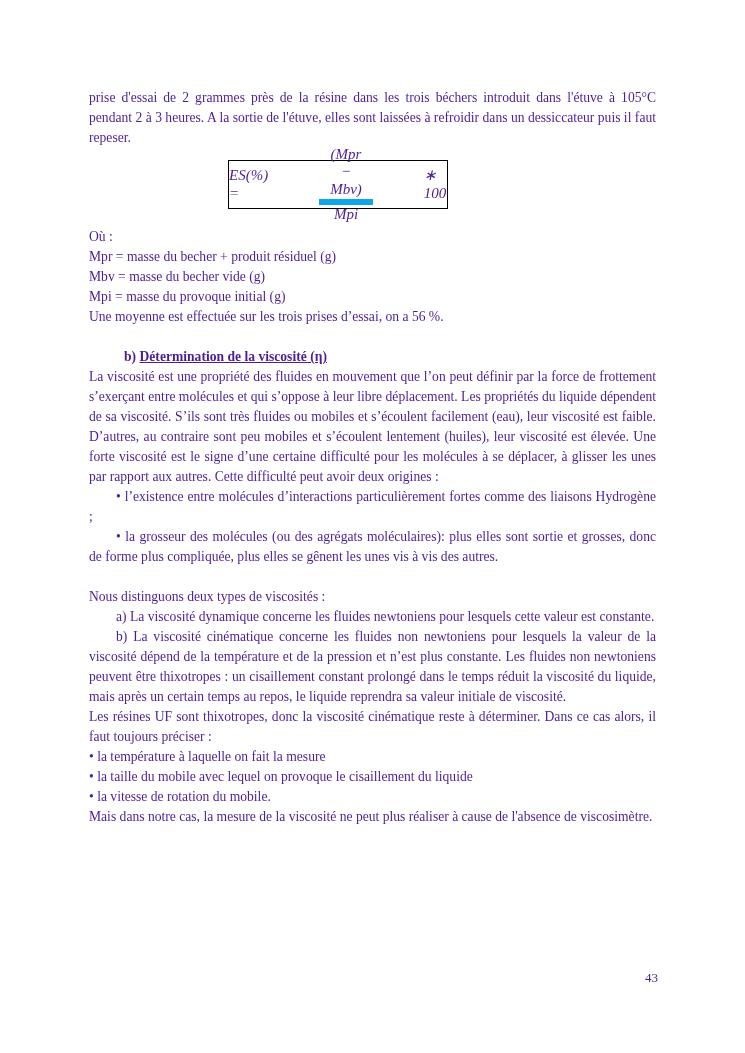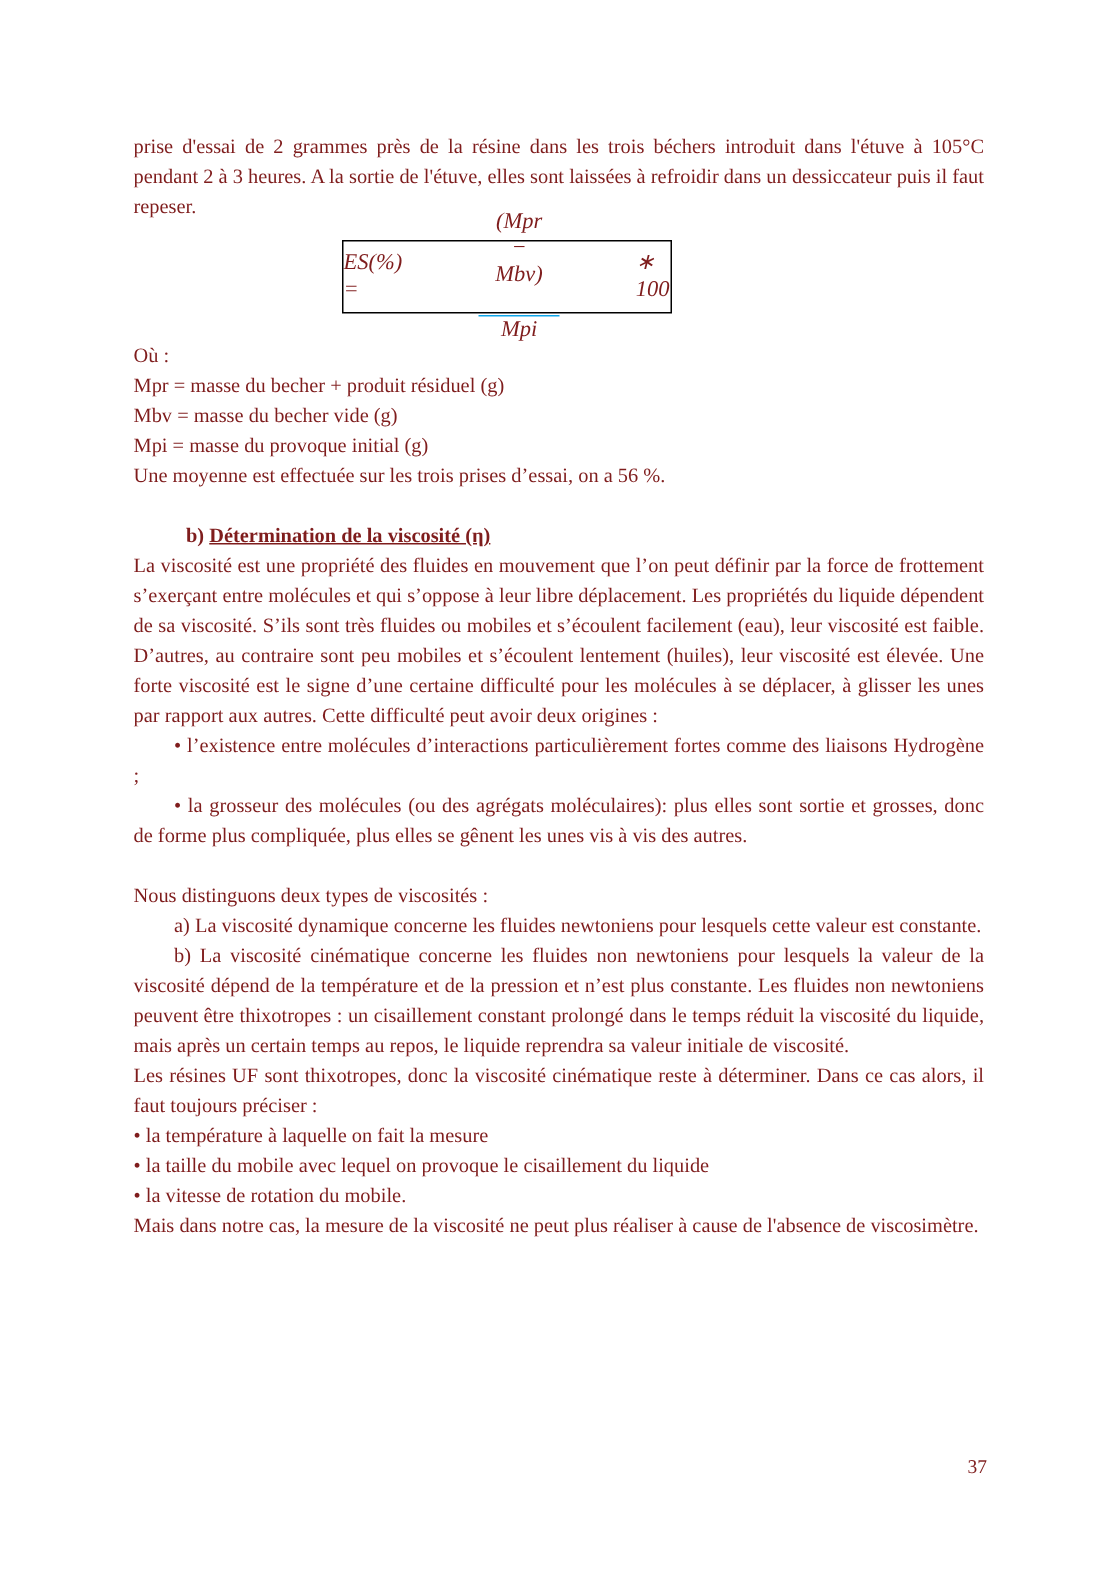--- a/index.html
+++ b/index.html
@@ -6,21 +6,21 @@
     margin: 0;
     padding: 0;
     background: #ffffff;
   }
   .page {
     position: relative;
     width: 745px;
     height: 1053px;
     background: #ffffff;
     font-family: "Liberation Serif", serif;
-    color: #7f1d1d;
+    color: #4c1d95;
     overflow: hidden;
   }
   .content {
     position: absolute;
     left: 89px;
     top: 88px;
     width: 567px;
   }
   .content p {
     margin: 0;
@@ -57,22 +57,22 @@
     line-height: 1.15;
     gap: 46px;
   }
   .frac {
     display: inline-block;
     text-align: center;
     margin: 0 5px;
   }
   .frac .num {
     display: block;
-    border-bottom: 1px solid #0ea5e9;
-    padding: 0 5px 18px 5px;
+    border-bottom: 6px solid #0ea5e9;
+    padding: 0 5px 1px 5px;
   }
   .frac .den {
     display: block;
     padding-top: 1px;
   }
   .pagenum {
     position: absolute;
     top: 968px;
     right: 87px;
     font-size: 13px;
@@ -123,14 +123,14 @@
     <p>Les résines UF sont thixotropes, donc  la viscosité cinématique reste à déterminer. Dans ce cas alors, il faut toujours préciser :</p>
 
     <p>• la température à laquelle on fait la mesure</p>
     <p>• la taille du mobile avec lequel on provoque le cisaillement du liquide</p>
     <p>• la vitesse de rotation du mobile.</p>
 
     <p>Mais dans notre cas, la mesure de la viscosité ne peut plus réaliser à cause de l'absence de viscosimètre.</p>
 
   </div>
 
-  <div class="pagenum">37</div>
+  <div class="pagenum">43</div>
 </div>
 
 </body></html>

